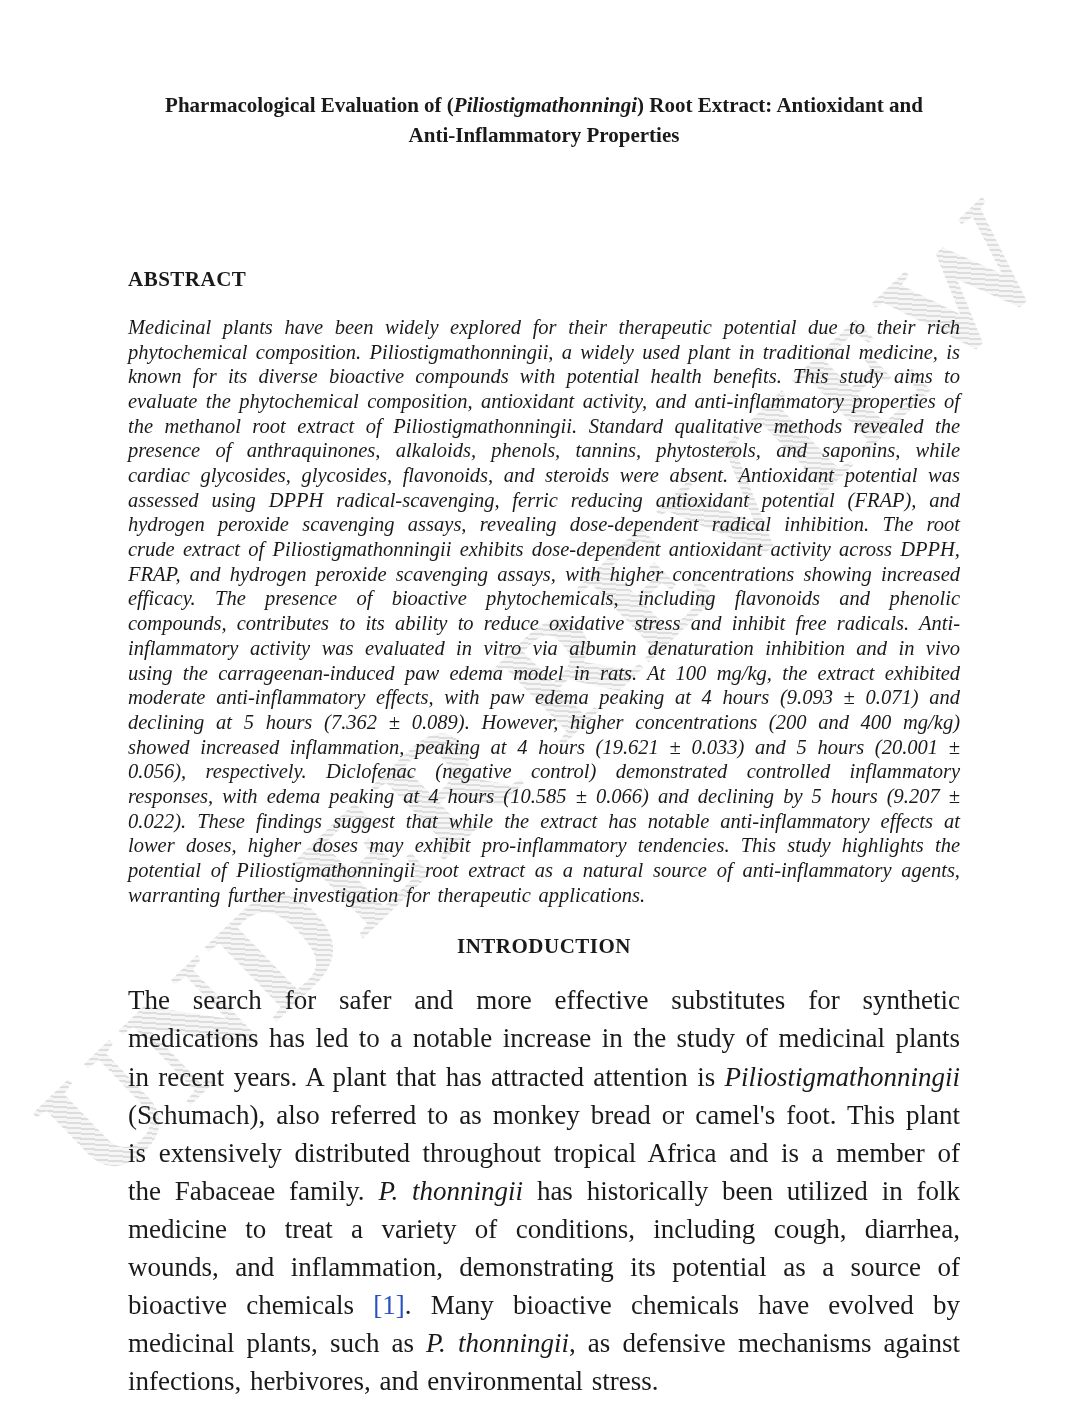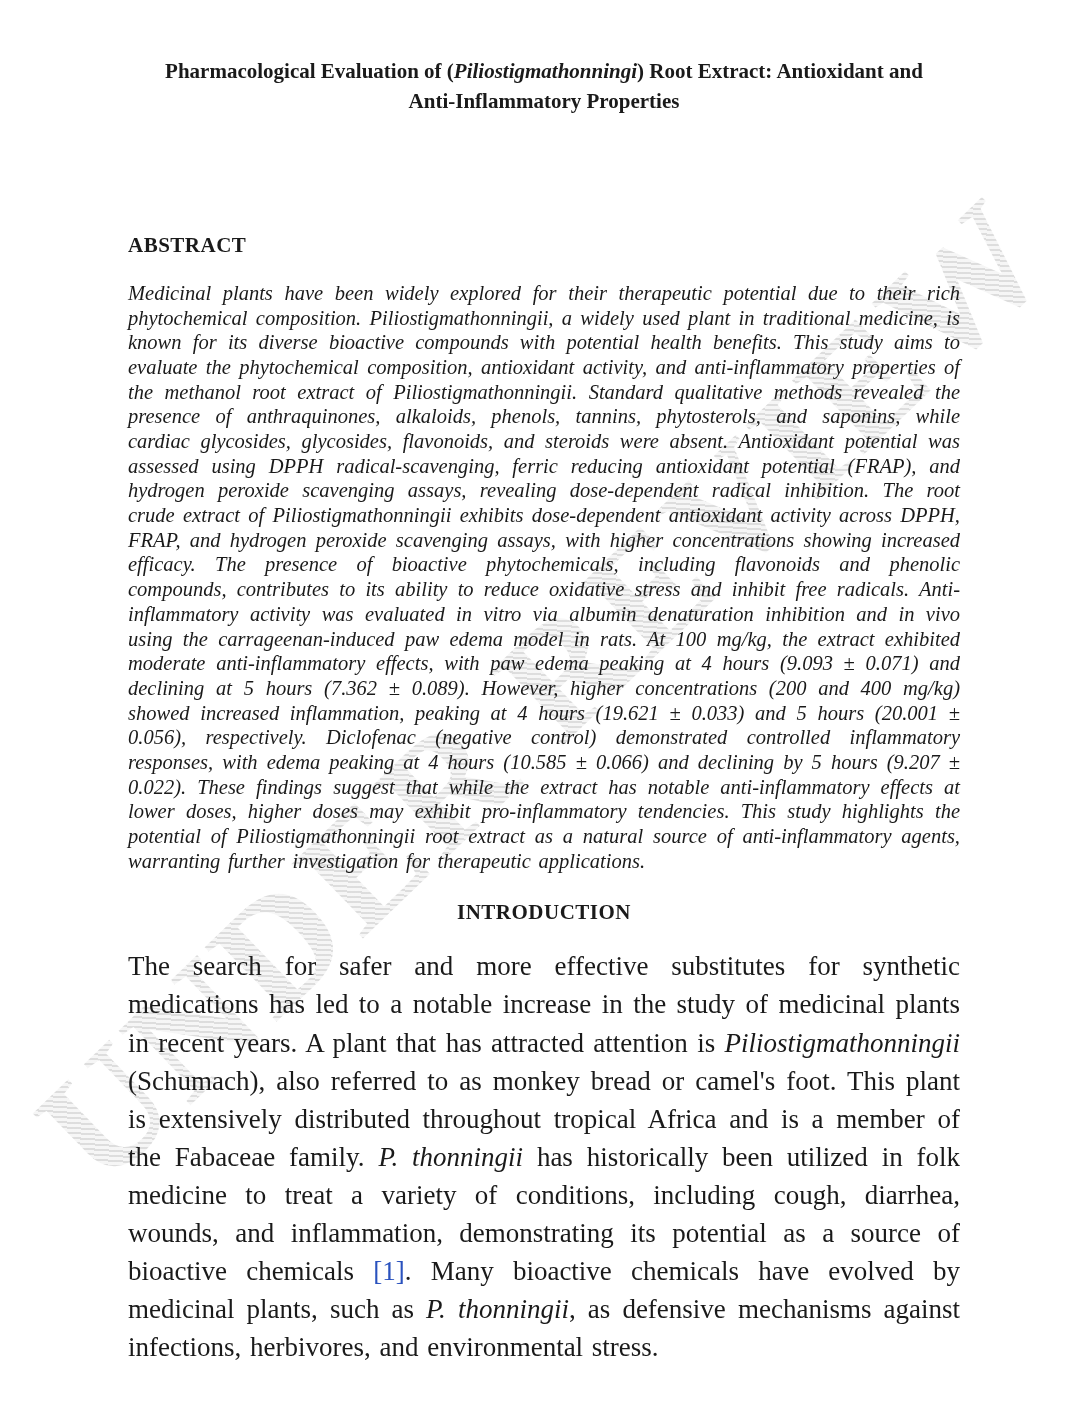--- a/index.html
+++ b/index.html
@@ -12,21 +12,21 @@
     height: 1408px;
     position: relative;
     overflow: hidden;
     font-family: "Liberation Serif", serif;
     color: #1a1a1a;
   }
   .page {
     position: relative;
     width: 832px;
     margin: 0 auto;
-    padding-top: 56px;
+    padding-top: 90px;
     z-index: 1;
   }
   .watermark {
     position: absolute;
     left: 50%;
     top: 49%;
     transform: translate(-50%, -50%) rotate(-44deg);
     font-size: 158px;
     font-weight: bold;
     letter-spacing: 6px;

